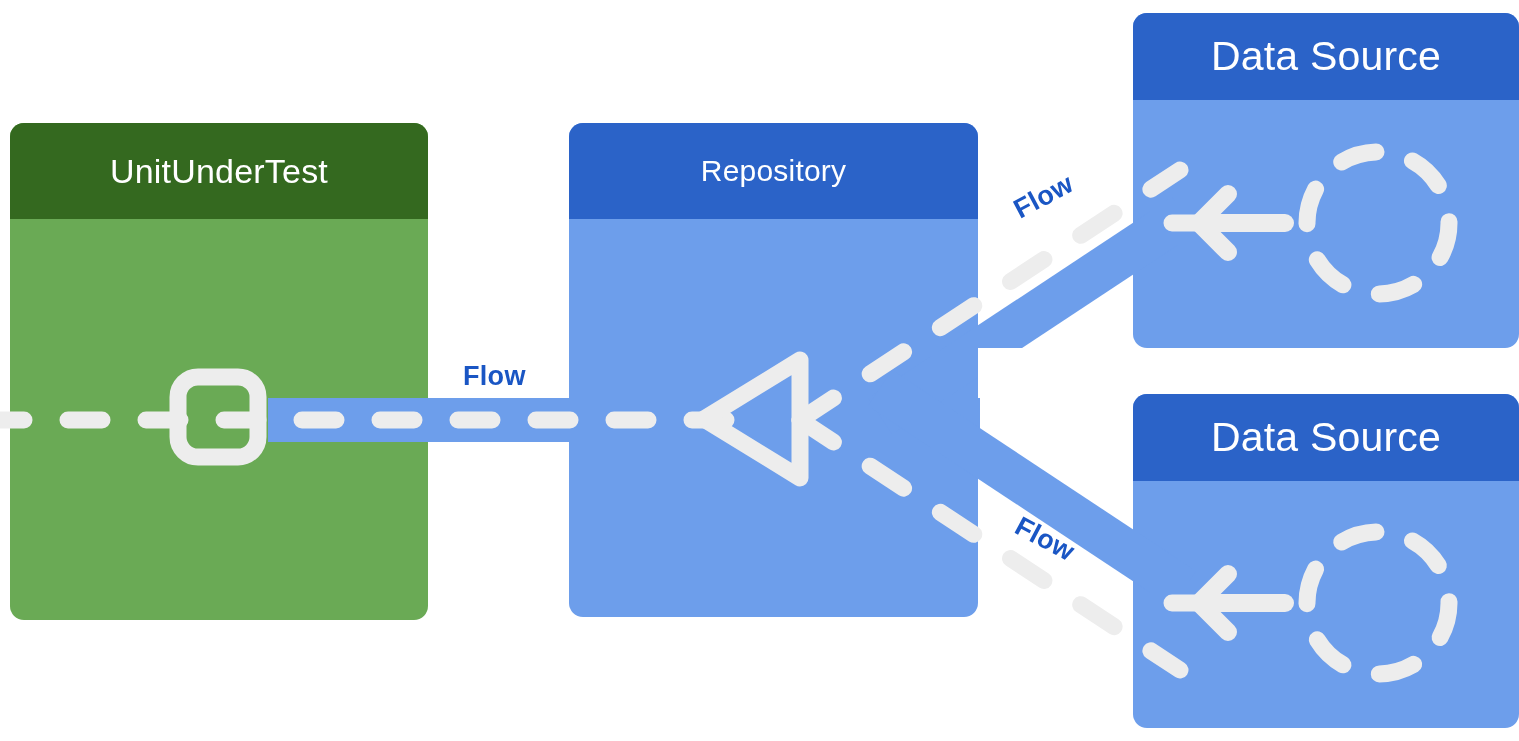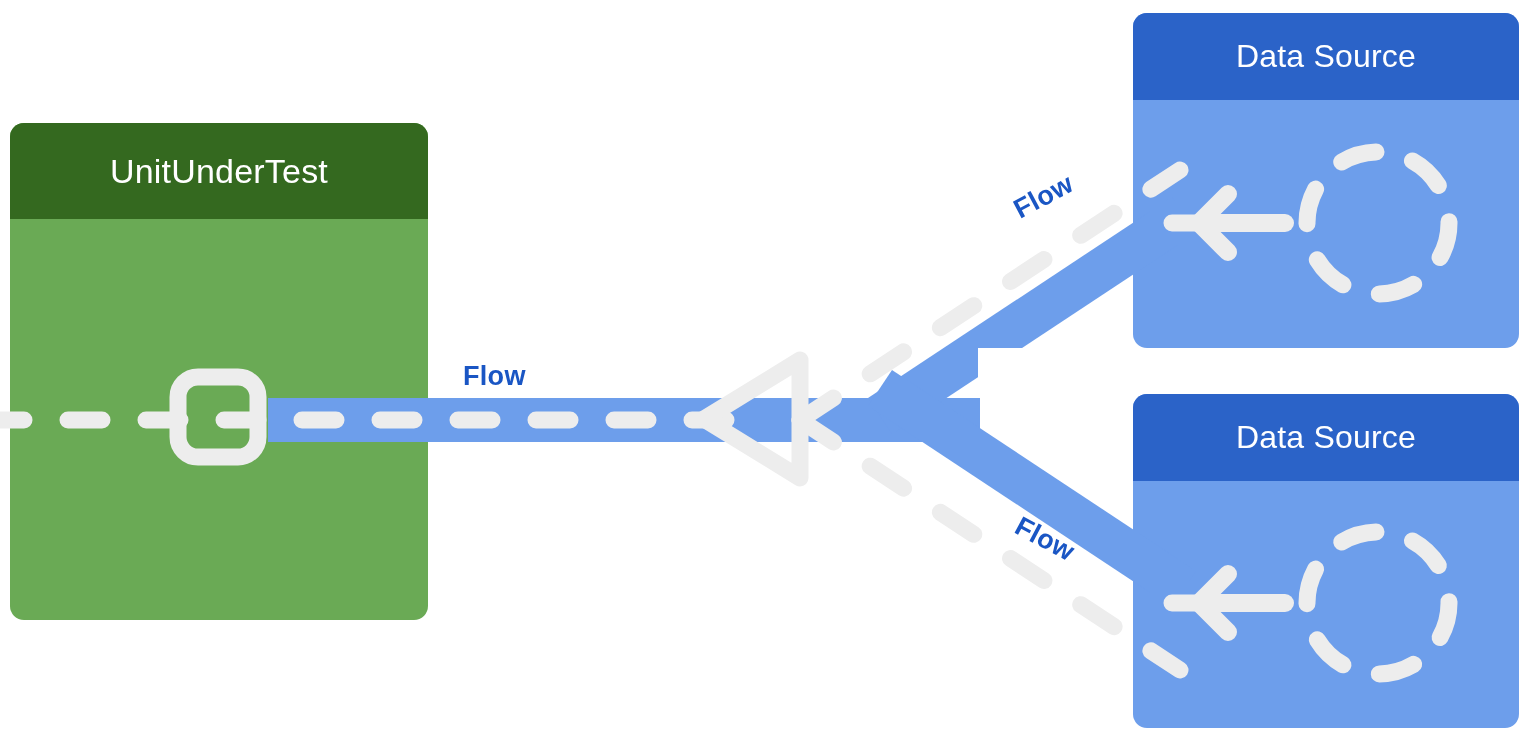--- a/index.html
+++ b/index.html
@@ -77,21 +77,21 @@
 
   
   .node-ds {
     left: 1133px;
     width: 386px;
     background: #6D9EEB;
   }
   .node-ds .node-header {
     height: 87px;
     background: #2B63C8;
-    font-size: 32px;
+    font-size: 41px;
   }
   .node-ds .node-body { top: 87px; }
 
   #node-ds-top {
     top: 13px;
     height: 335px;
   }
   #node-ds-bottom {
     top: 394px;
     height: 334px;
@@ -137,20 +137,24 @@
 </head>
 <body>
 
 <div id="canvas">
 
   <div class="node" id="node-uut">
     <div class="node-header">UnitUnderTest</div>
     <div class="node-body"></div>
   </div>
 
+  <div class="node" id="node-repo">
+    <div class="node-header">Repository</div>
+    <div class="node-body"></div>
+  </div>
 
   <div class="node node-ds" id="node-ds-top">
     <div class="node-header">Data Source</div>
     <div class="node-body"></div>
   </div>
 
   <div class="node node-ds" id="node-ds-bottom">
     <div class="node-header">Data Source</div>
     <div class="node-body"></div>
   </div>

